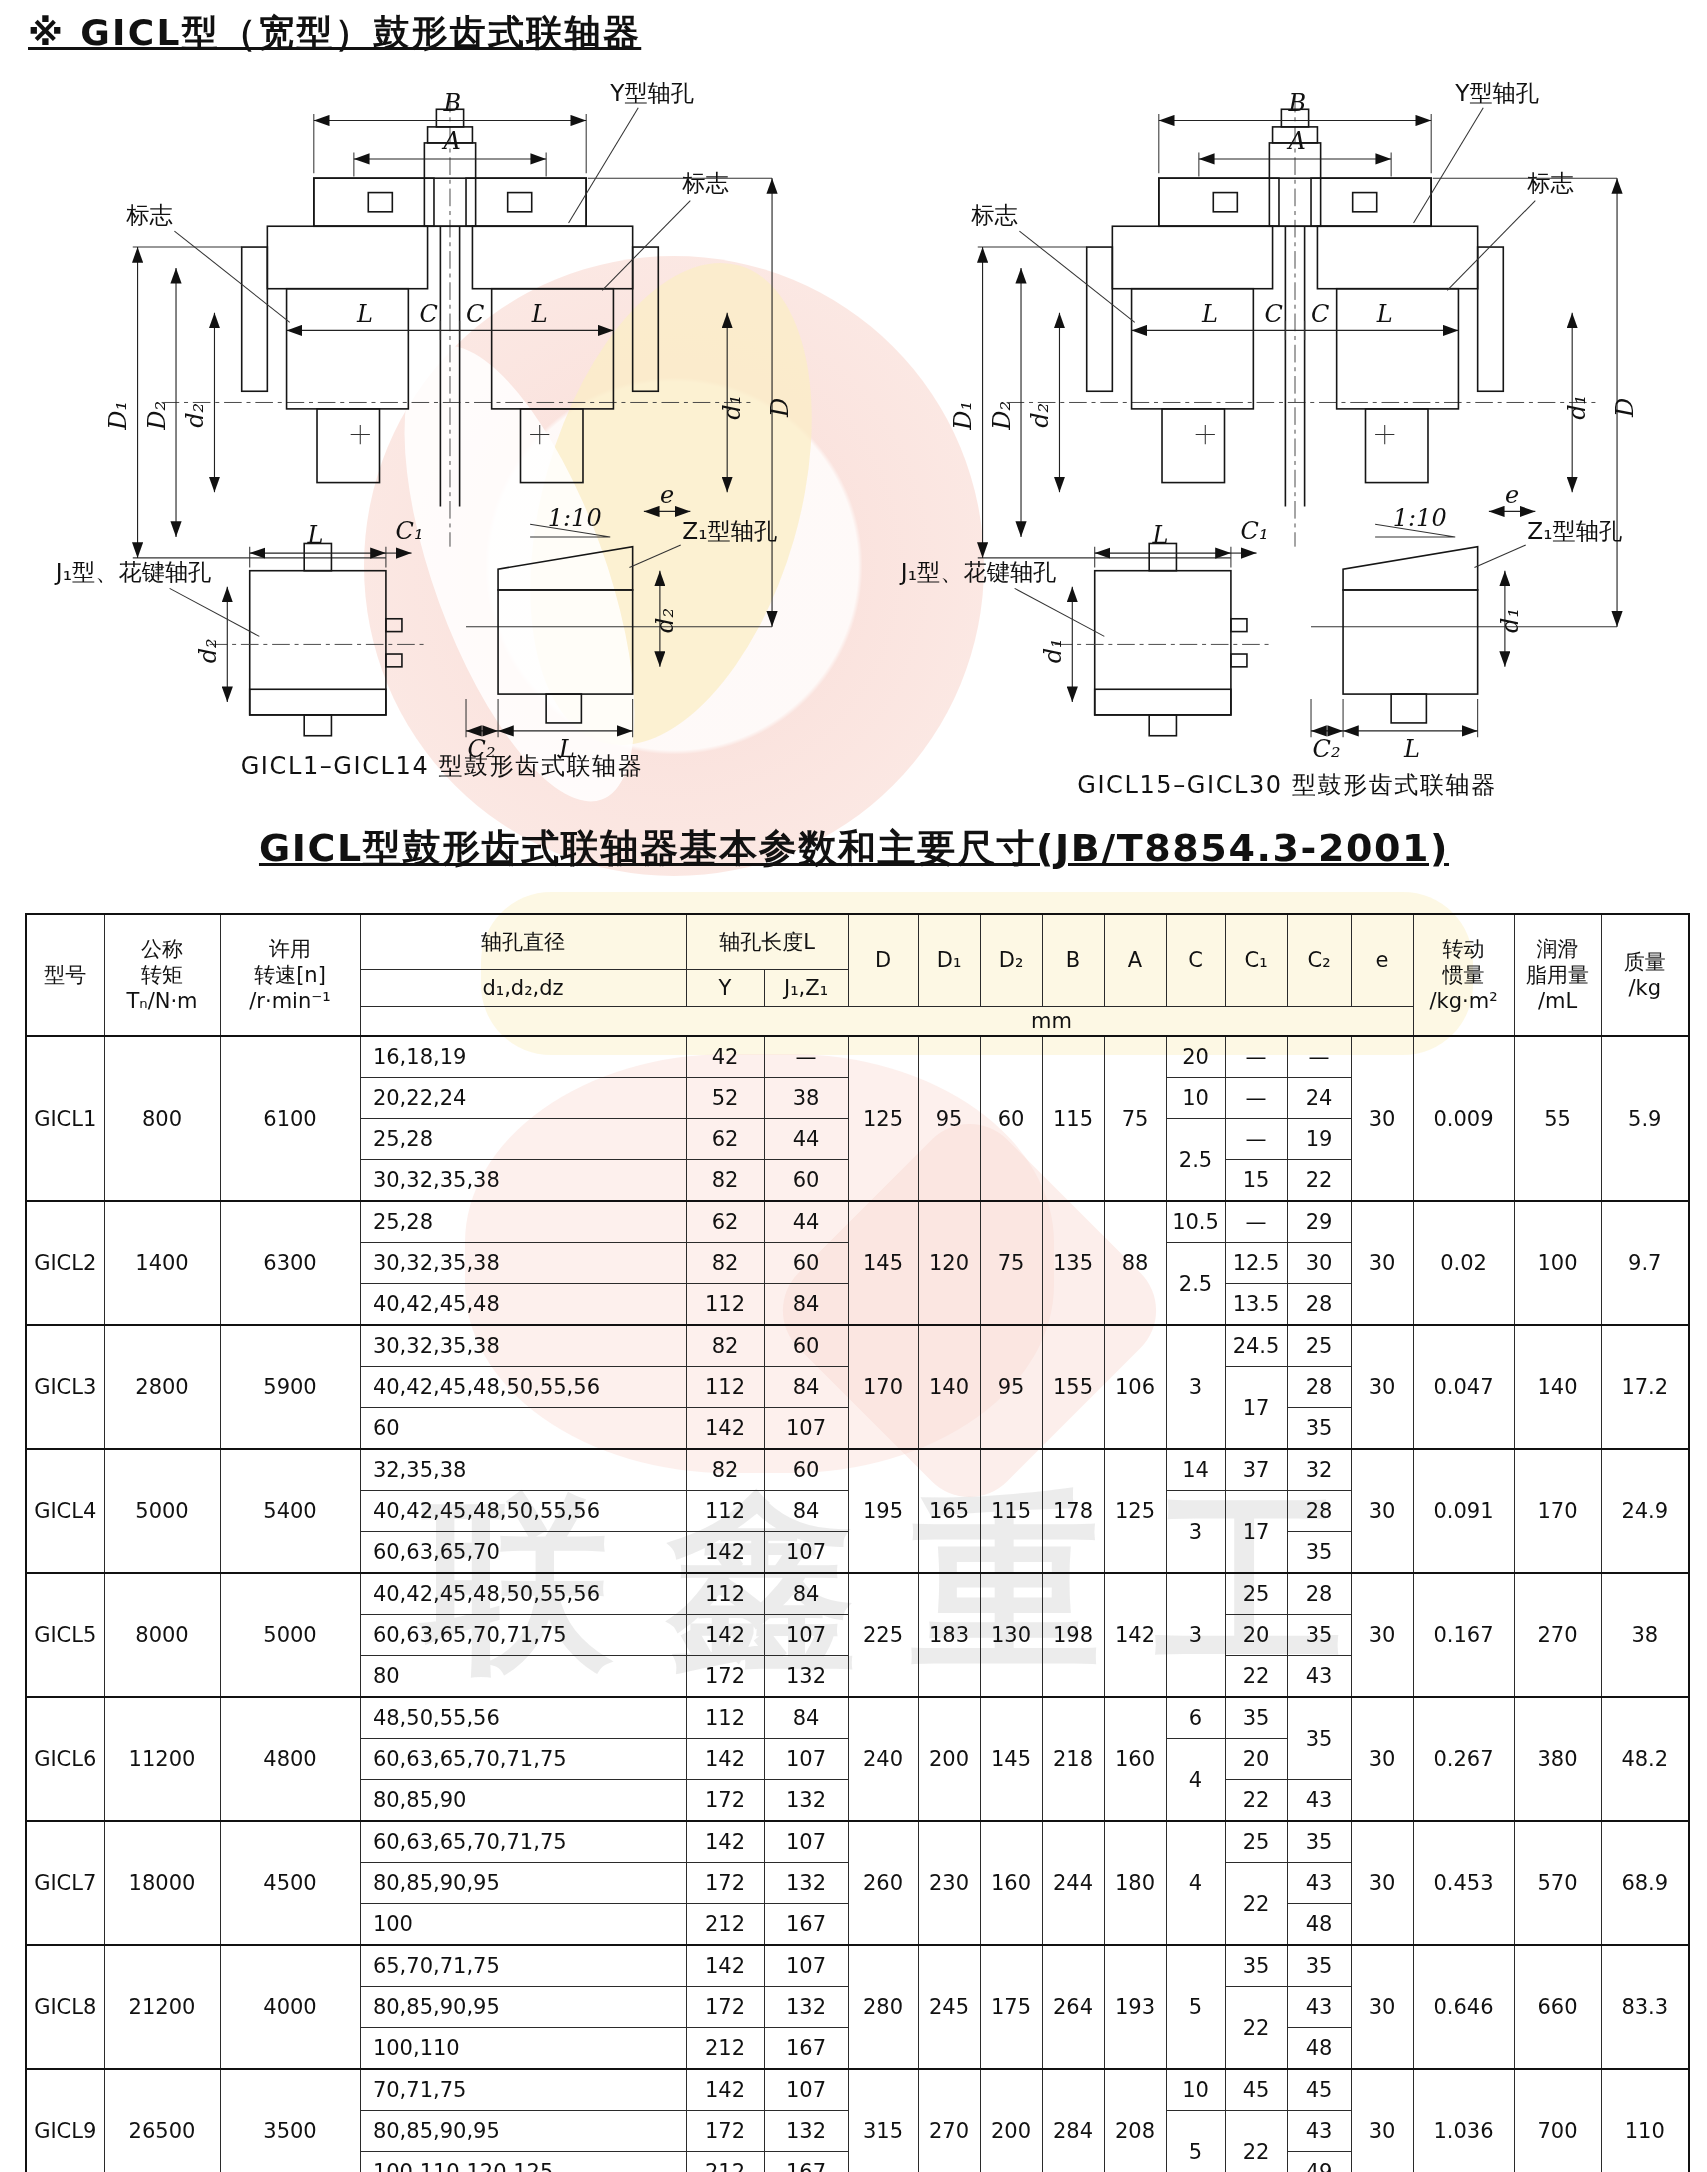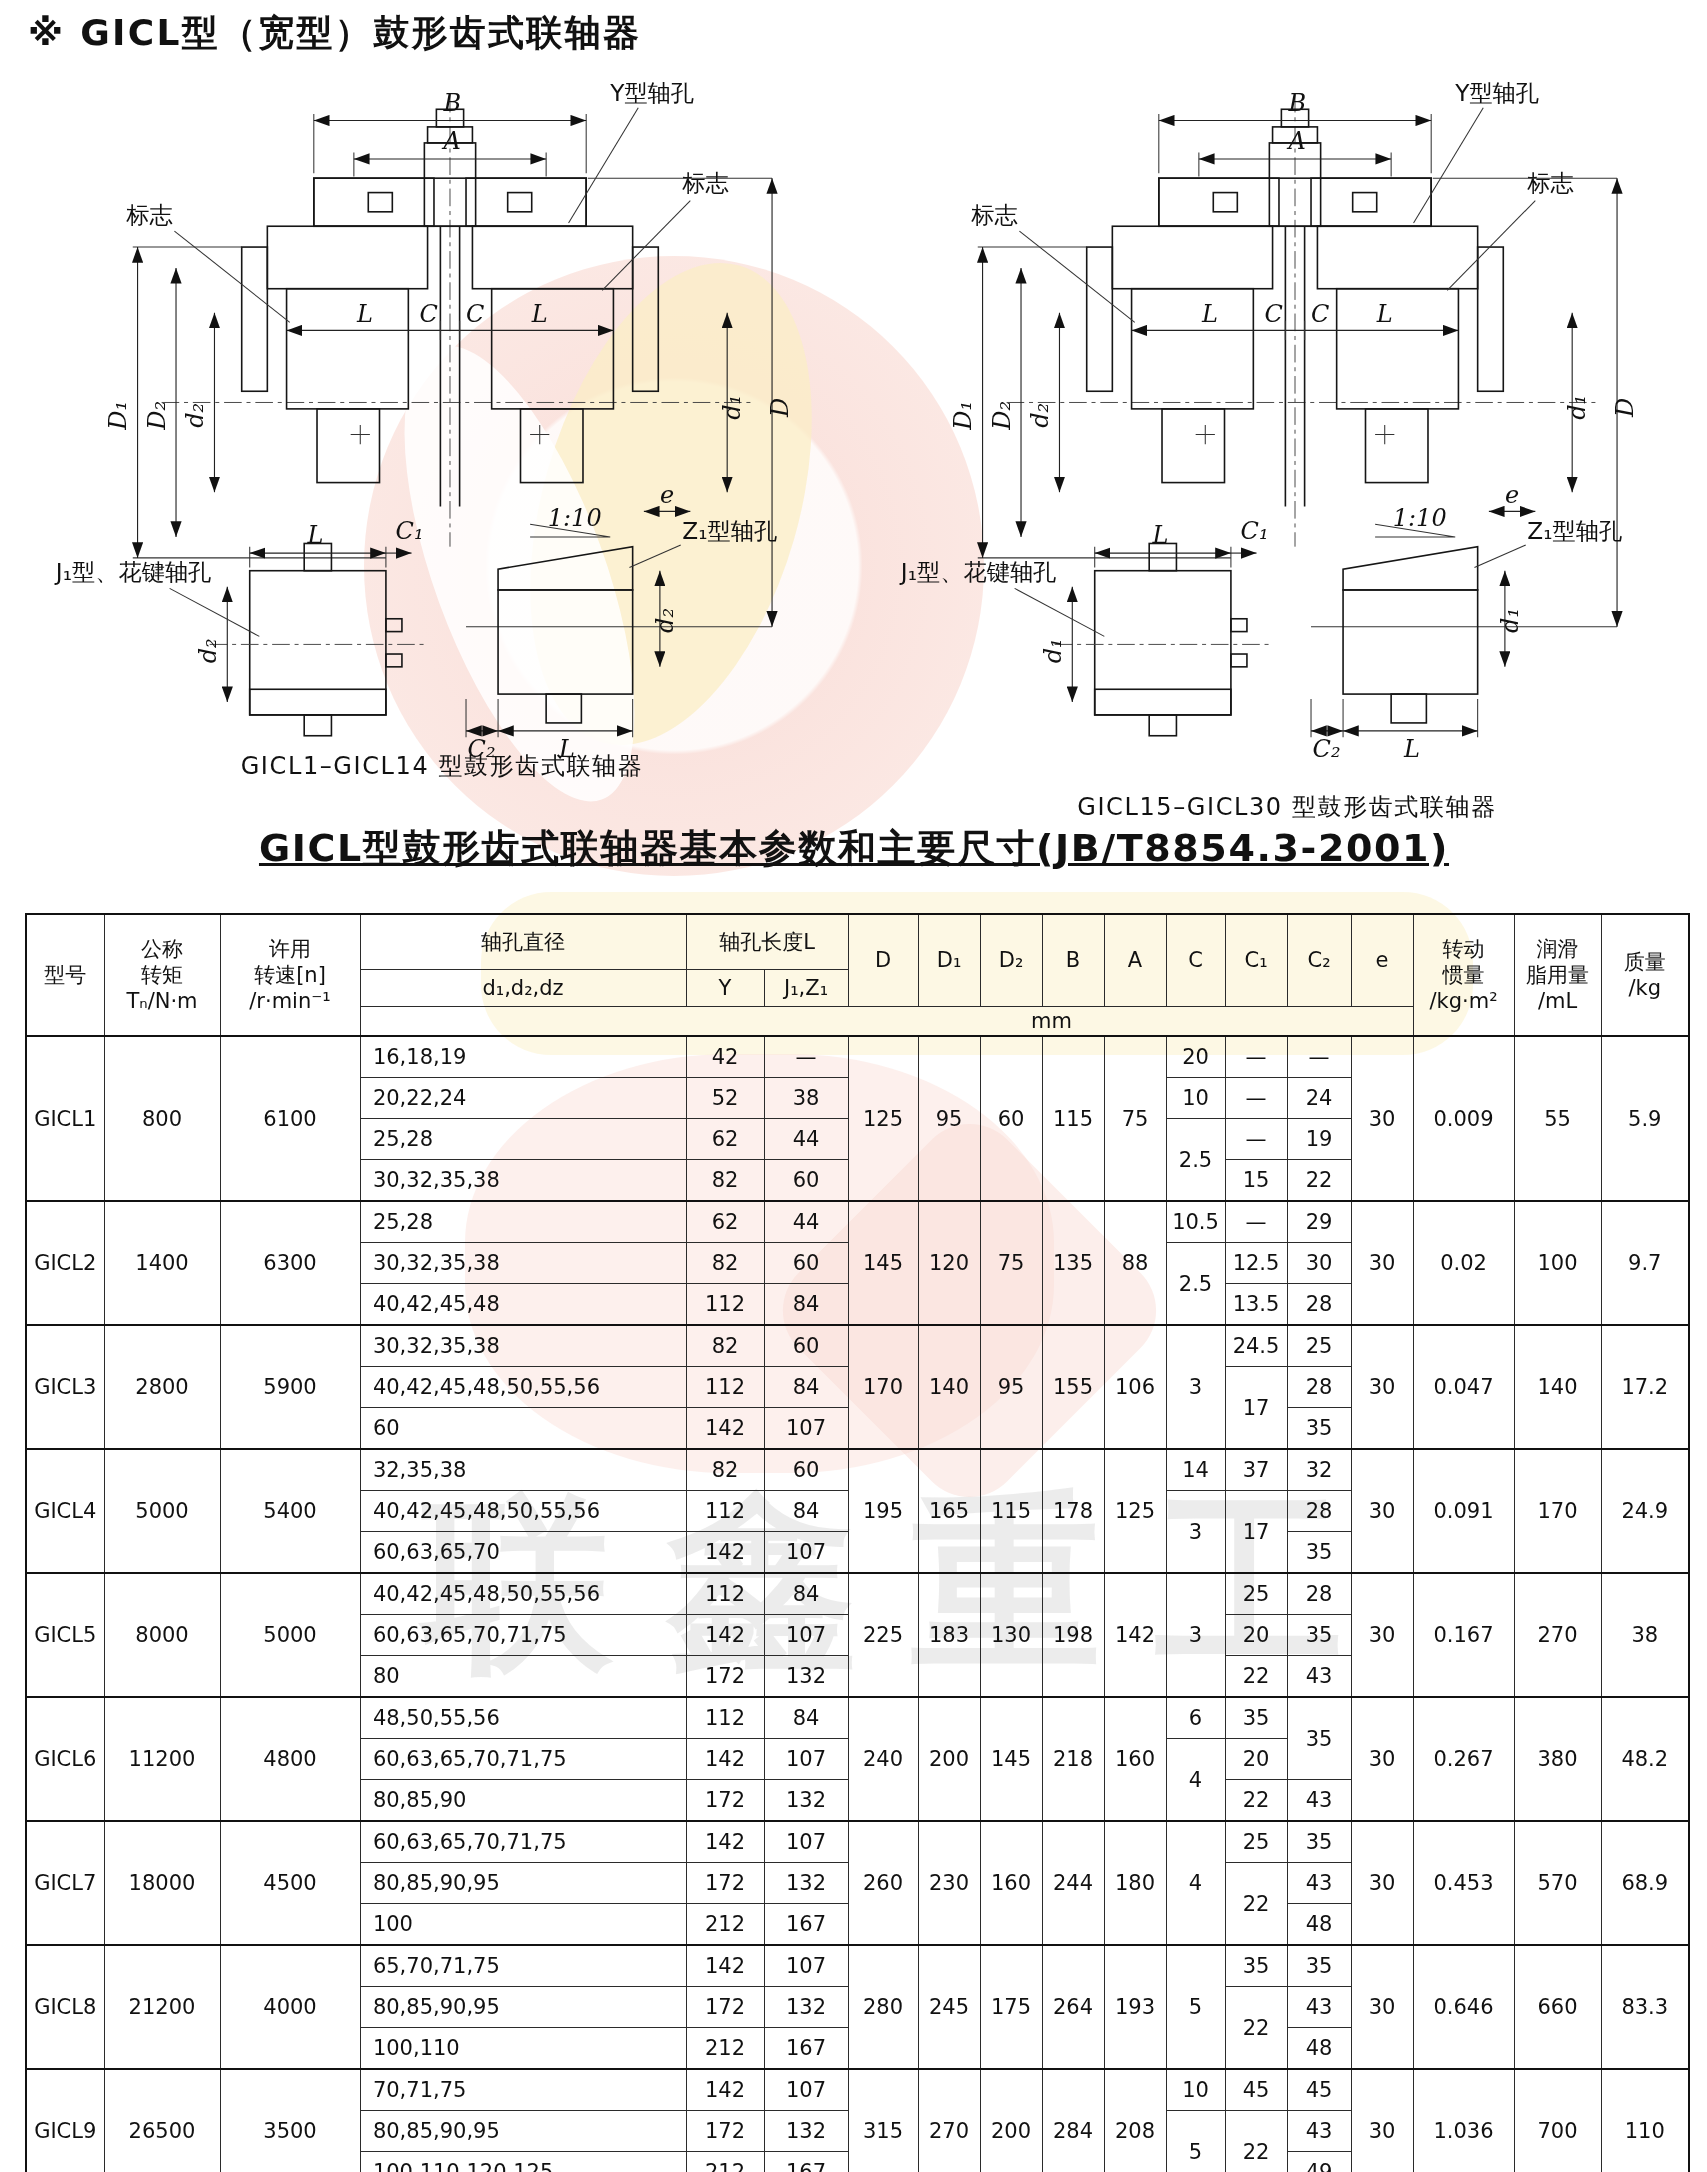--- a/index.html
+++ b/index.html
@@ -17,21 +17,21 @@
   .wm-band{left:481px;top:892px;width:992px;height:163px;border-radius:70px;
            background:rgba(252,242,206,.55);}
   .wm-blob1{left:465px;top:1054px;width:589px;height:419px;border-radius:45%;
             background:rgba(251,226,219,.5);}
   .wm-blob2{left:822px;top:1163px;width:295px;height:295px;border-radius:18%;
             background:rgba(249,218,210,.45);transform:rotate(45deg);}
   .wm-text{left:423px;top:1458px;font-size:190px;font-weight:bold;letter-spacing:54px;
            color:rgba(110,110,110,.13);white-space:nowrap;}
 
   
-  .page-title{position:absolute;left:28px;top:9.3px;font-size:36px;font-weight:bold;letter-spacing:2.3px;}
+  .page-title{position:absolute;left:28px;top:9.3px;font-size:36px;font-weight:bold;letter-spacing:2.3px;text-decoration:underline;}
 
   
   .dwg{position:absolute;}
   .dwg .ln{stroke:#161616;stroke-width:2;fill:none;}
   .dwg .thin{stroke:#333;stroke-width:1.3;fill:none;}
   .dwg .cl{stroke:#444;stroke-width:1.2;stroke-dasharray:22 6 5 6;fill:none;}
   .dwg .dim{stroke:#222;stroke-width:1.4;fill:none;}
   .dwg text{font-family:"DejaVu Serif","Liberation Serif",serif;font-style:italic;font-size:30px;fill:#111;}
   .dwg text.cn{font-family:"DejaVu Sans","Liberation Sans",sans-serif;font-style:normal;font-size:29px;}
   .fig-caption{position:absolute;font-size:24px;letter-spacing:1.6px;text-align:center;width:698px;}
@@ -309,21 +309,21 @@
     <line class="thin" x1="560" y1="800" x2="560" y2="848"></line>
     <line class="thin" x1="728" y1="800" x2="728" y2="848"></line>
     <line class="dim" x1="520" y1="840" x2="560" y2="840" marker-start="url(#aR)" marker-end="url(#aR)"></line>
     <line class="dim" x1="560" y1="840" x2="728" y2="840" marker-start="url(#aR)" marker-end="url(#aR)"></line>
     <text x="522" y="872">C₂</text>
     <text x="636" y="872">L</text>
     <line class="dim" x1="762" y1="640" x2="762" y2="760" marker-start="url(#aR)" marker-end="url(#aR)"></line>
     <text transform="translate(778,702) rotate(-90)" text-anchor="middle">d₁</text>
   </g>
 </svg>
-<div class="fig-caption" style="left:938px;top:791px">GICL15–GICL30 型鼓形齿式联轴器</div>
+<div class="fig-caption" style="left:938px;top:769px">GICL15–GICL30 型鼓形齿式联轴器</div>
 
 <div class="table-title">GICL型鼓形齿式联轴器基本参数和主要尺寸(JB/T8854.3-2001)</div>
 
 <table class="params">
   <colgroup>
     <col style="width:78px">
       <col style="width:116px">
       <col style="width:140px">
     <col style="width:326px">
       <col style="width:78px">

